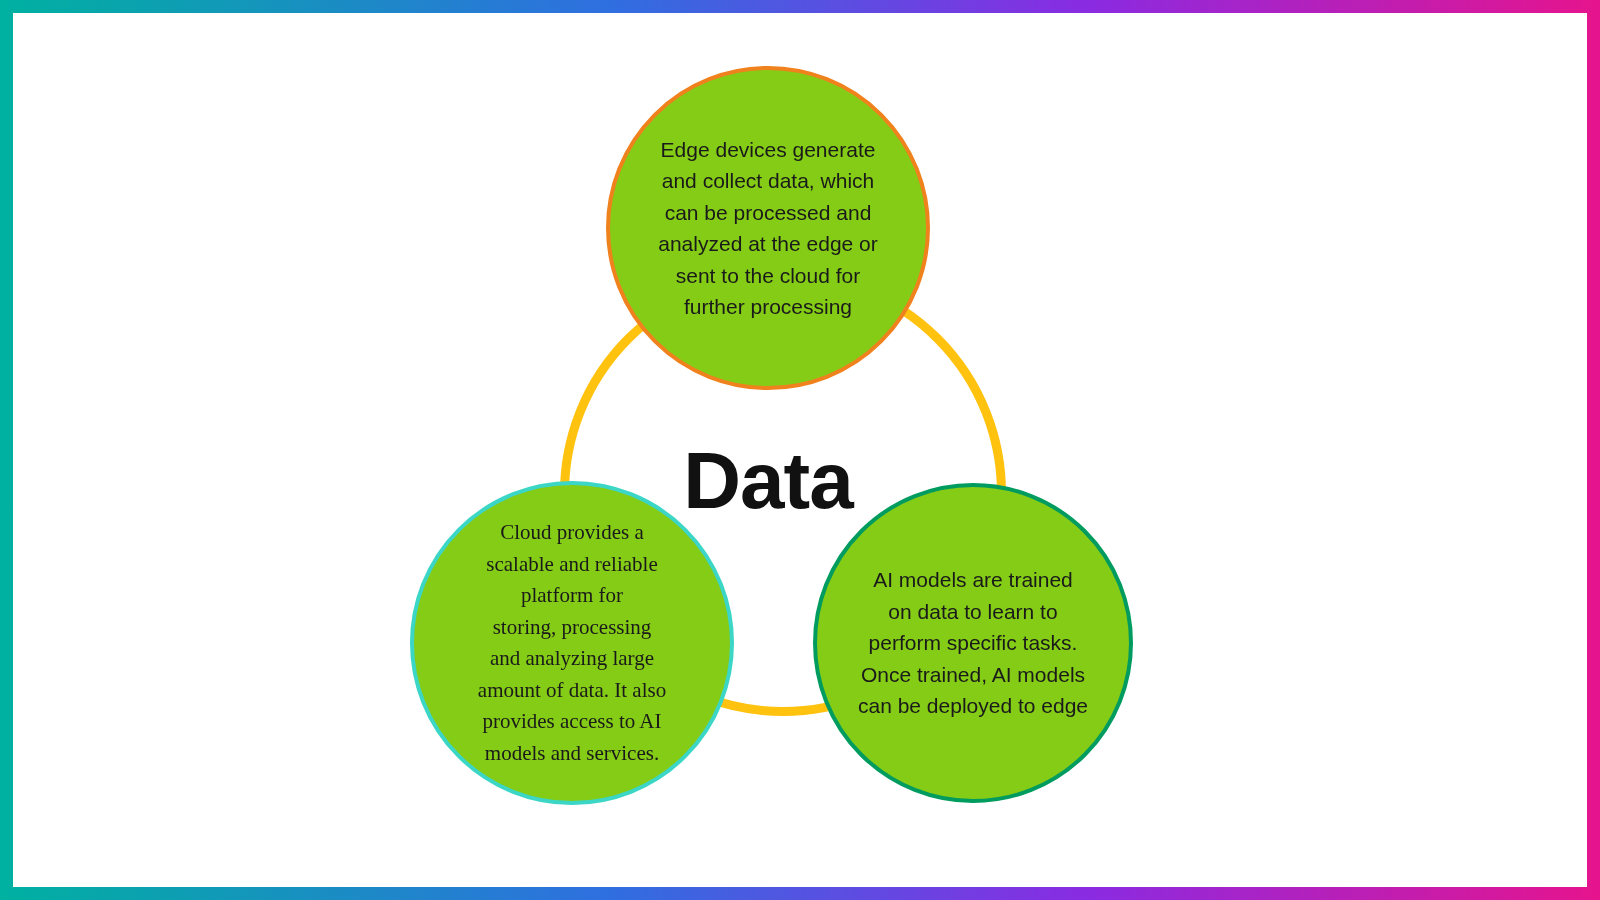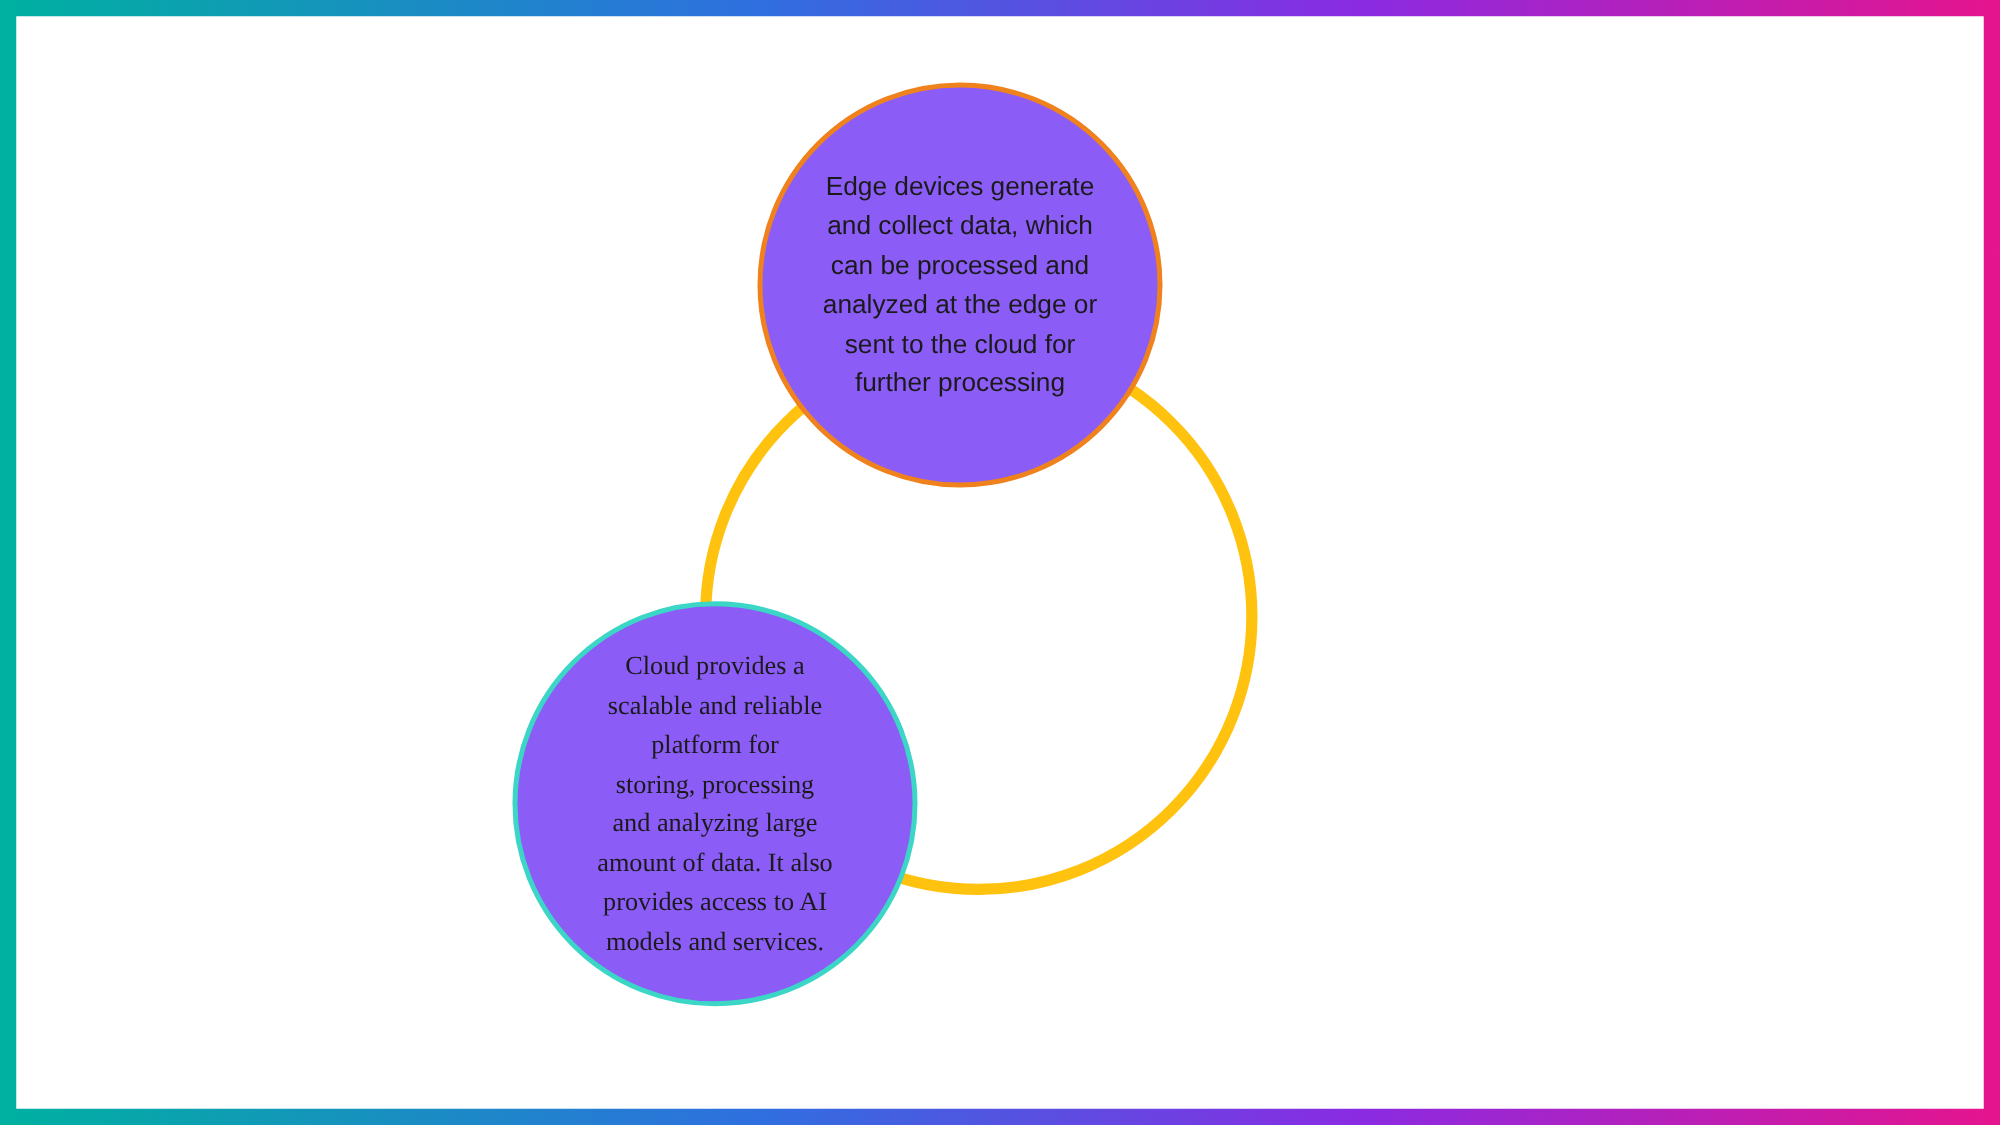--- a/index.html
+++ b/index.html
@@ -31,21 +31,21 @@
     width: 446px;
     height: 446px;
     border: 9px solid #ffc20e;
     border-radius: 50%;
     box-sizing: border-box;
     background: transparent;
   }
   .node {
     position: absolute;
     box-sizing: border-box;
-    background: #8b5cf6;
+    background: #84cc16;
     border-radius: 50%;
     display: flex;
     align-items: center;
     justify-content: center;
     text-align: center;
   }
   .node-text {
     font-size: 21px;
     line-height: 1.5;
     color: #1a1a1a;
@@ -106,16 +106,24 @@
       <div class="node-text">Cloud provides a
 scalable and reliable
 platform for
 storing, processing
 and analyzing large
 amount of data. It also
 provides access to AI
 models and services.</div>
     </div>
 
+    <div class="node node-ai">
+      <div class="node-text">AI models are trained
+on data to learn to
+perform specific tasks.
+Once trained, AI models
+can be deployed to edge</div>
+    </div>
 
+    <div class="center-title">Data</div>
 
   </div>
 </div>
 
 </body></html>

